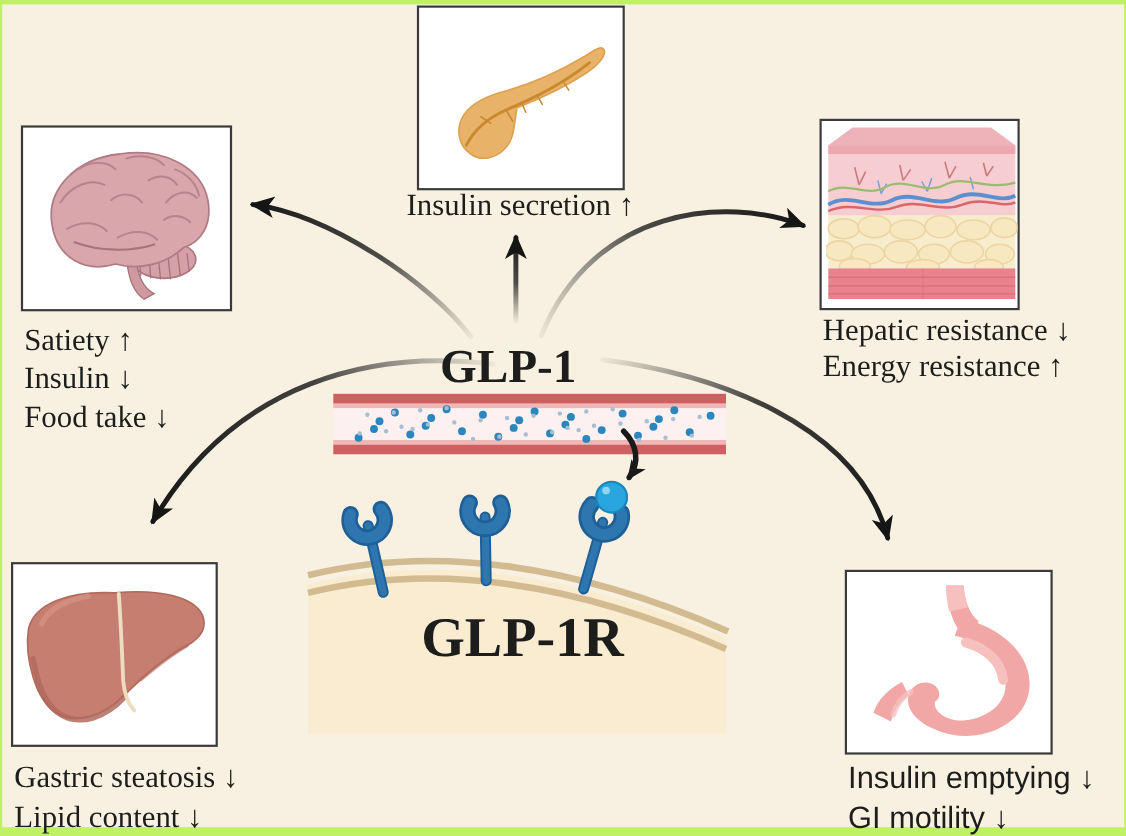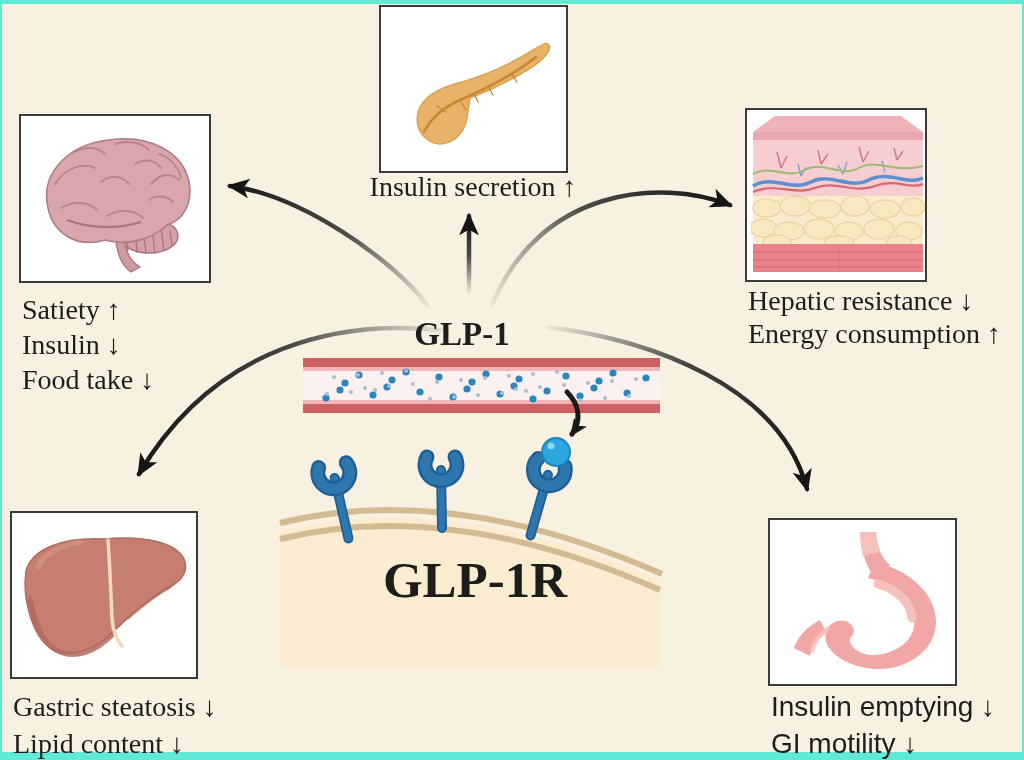--- a/index.html
+++ b/index.html
@@ -1,26 +1,26 @@
 <!DOCTYPE html>
 <html><head>
 <meta charset="utf-8">
 <style>
   html,body{margin:0;padding:0;background:#ffffff;}
-  .stage{position:relative;width:1024px;height:760px;background:#5eead4;overflow:hidden;
+  .stage{position:relative;width:1024px;height:760px;background:#bef264;overflow:hidden;
          font-family:"Liberation Serif","DejaVu Serif",serif;color:#1d1d1b;}
   .bg{position:absolute;left:2px;top:4px;right:2px;bottom:8px;background:#f8f1e1;}
   .layer{position:absolute;left:0;top:0;width:1024px;height:760px;}
   .organ-box{position:absolute;background:#ffffff;border:2px solid #3a3a3a;box-sizing:border-box;}
   .organ-box svg{position:absolute;}
   .lbl{position:absolute;font-size:28px;line-height:35px;white-space:nowrap;}
   .lbl.center{text-align:center;}
   .sans{font-family:"Liberation Sans","DejaVu Sans",sans-serif;font-size:28px;line-height:37px;}
   .big{position:absolute;font-weight:bold;text-align:center;letter-spacing:0px;}
-  #glp1{left:362px;top:312px;width:200px;font-size:33px;line-height:44px;}
+  #glp1{left:362px;top:312px;width:200px;font-size:43px;line-height:44px;}
   #glp1r{left:375px;top:560px;width:200px;font-size:51px;line-height:40px;}
 </style>
 </head>
 <body>
 
 <div class="stage">
   <div class="bg"></div>
 
   <svg class="layer" viewBox="0 0 1024 760">
     <defs>
@@ -242,21 +242,21 @@
   </div>
 
   <div class="lbl" style="left:22px;top:292px;">
     <div>Satiety ↑</div>
     <div>Insulin ↓</div>
     <div>Food take ↓</div>
   </div>
 
   <div class="lbl" style="left:748px;top:284px;line-height:33px;">
     <div>Hepatic resistance ↓</div>
-    <div>Energy consumption ↑</div>
+    <div>Energy resistance ↑</div>
   </div>
 
   <div class="lbl" style="left:13px;top:688px;line-height:37px;">
     <div>Gastric steatosis ↓</div>
     <div>Lipid content ↓</div>
   </div>
 
   <div class="lbl sans" style="left:771px;top:688px;">
     <div>Insulin emptying ↓</div>
     <div>GI motility ↓</div>

